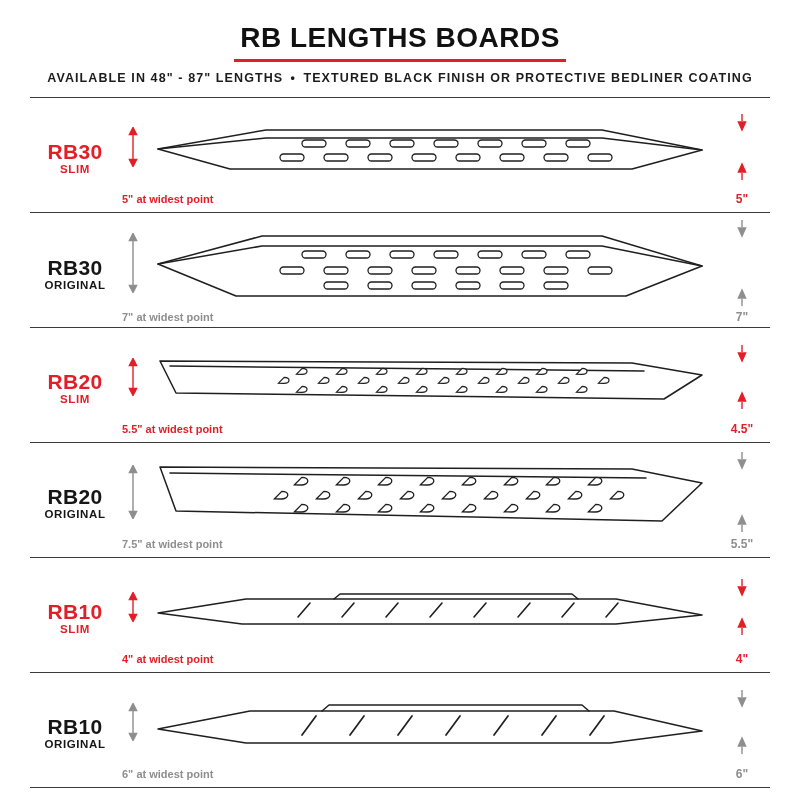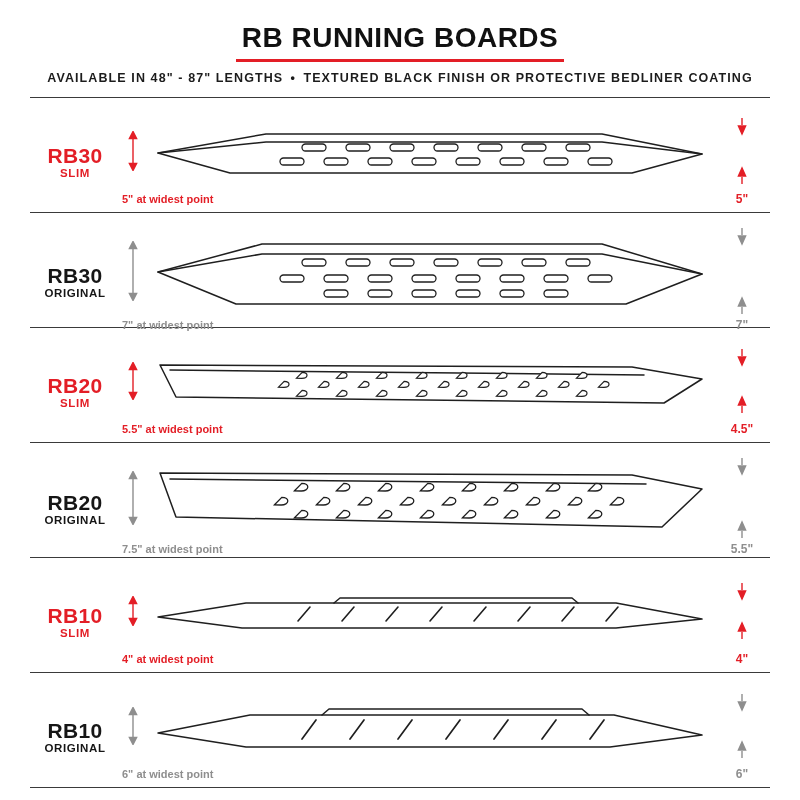--- a/index.html
+++ b/index.html
@@ -10,21 +10,21 @@
   .hdr{text-align:center;}
   .title{display:inline-block;font-size:28px;font-weight:800;letter-spacing:.5px;color:#111;
          padding:0 6px 5px;border-bottom:3px solid #e31e26;}
   .subtitle{margin-top:9px;font-size:12.5px;font-weight:700;letter-spacing:1.1px;color:#1c1c1c;}
 
   
   .rows{margin-top:12px;border-bottom:1.5px solid #3a3a3a;}
   .row{height:115px;box-sizing:border-box;border-top:1.5px solid #3a3a3a;
        display:grid;grid-template-columns:90px 26px 1fr 56px;grid-template-rows:1fr 22px;
        grid-template-areas:"label varrow draw rarrow" "label wlabel wlabel hlabel";
-       align-items:center;padding:15px 0 2px;}
+       align-items:center;padding:7px 0 2px;}
   .cell-label{grid-area:label;text-align:center;line-height:1.1;}
   .model{font-size:21px;font-weight:800;letter-spacing:.3px;}
   .variant{font-size:11.5px;font-weight:700;letter-spacing:.6px;margin-top:0;}
   .cell-varrow{grid-area:varrow;justify-self:center;display:flex;align-items:center;}
   .cell-draw{grid-area:draw;justify-self:center;display:flex;align-items:center;}
   .cell-rarrow{grid-area:rarrow;justify-self:center;display:flex;align-items:center;}
   .cell-wlabel{grid-area:wlabel;font-size:11px;font-weight:700;text-align:left;padding-left:2px;}
   .cell-hlabel{grid-area:hlabel;font-size:12px;font-weight:700;text-align:center;}
 
   .slim .model,.slim .variant,.slim .cell-wlabel,.slim .cell-hlabel{color:#e31e26;}
@@ -35,21 +35,21 @@
 
   .board{display:block;}
   .arrow{display:block;}
 </style>
 </head>
 <body>
 
 <div class="page">
 
   <div class="hdr">
-    <div class="title">RB RUNNING BOARDS</div>
+    <div class="title">RB LENGTHS BOARDS</div>
     <div class="subtitle">AVAILABLE IN 48" - 87" LENGTHS • TEXTURED BLACK FINISH OR PROTECTIVE BEDLINER COATING</div>
   </div>
 
   <svg width="0" height="0" style="position:absolute" aria-hidden="true">
     <defs>
       <path id="hole-s" d="M0.5,6.2 L6.2,0.3 C9.2,0.4 11,1.6 11,3.2 C11,5 8.8,6.3 5.8,6.3 Z"></path>
       <path id="hole-l" d="M0.5,7.8 L7.8,0.4 C11.4,0.5 13.8,2 13.8,4.1 C13.8,6.3 11,8 7.3,8 Z"></path>
     </defs>
   </svg>
 

